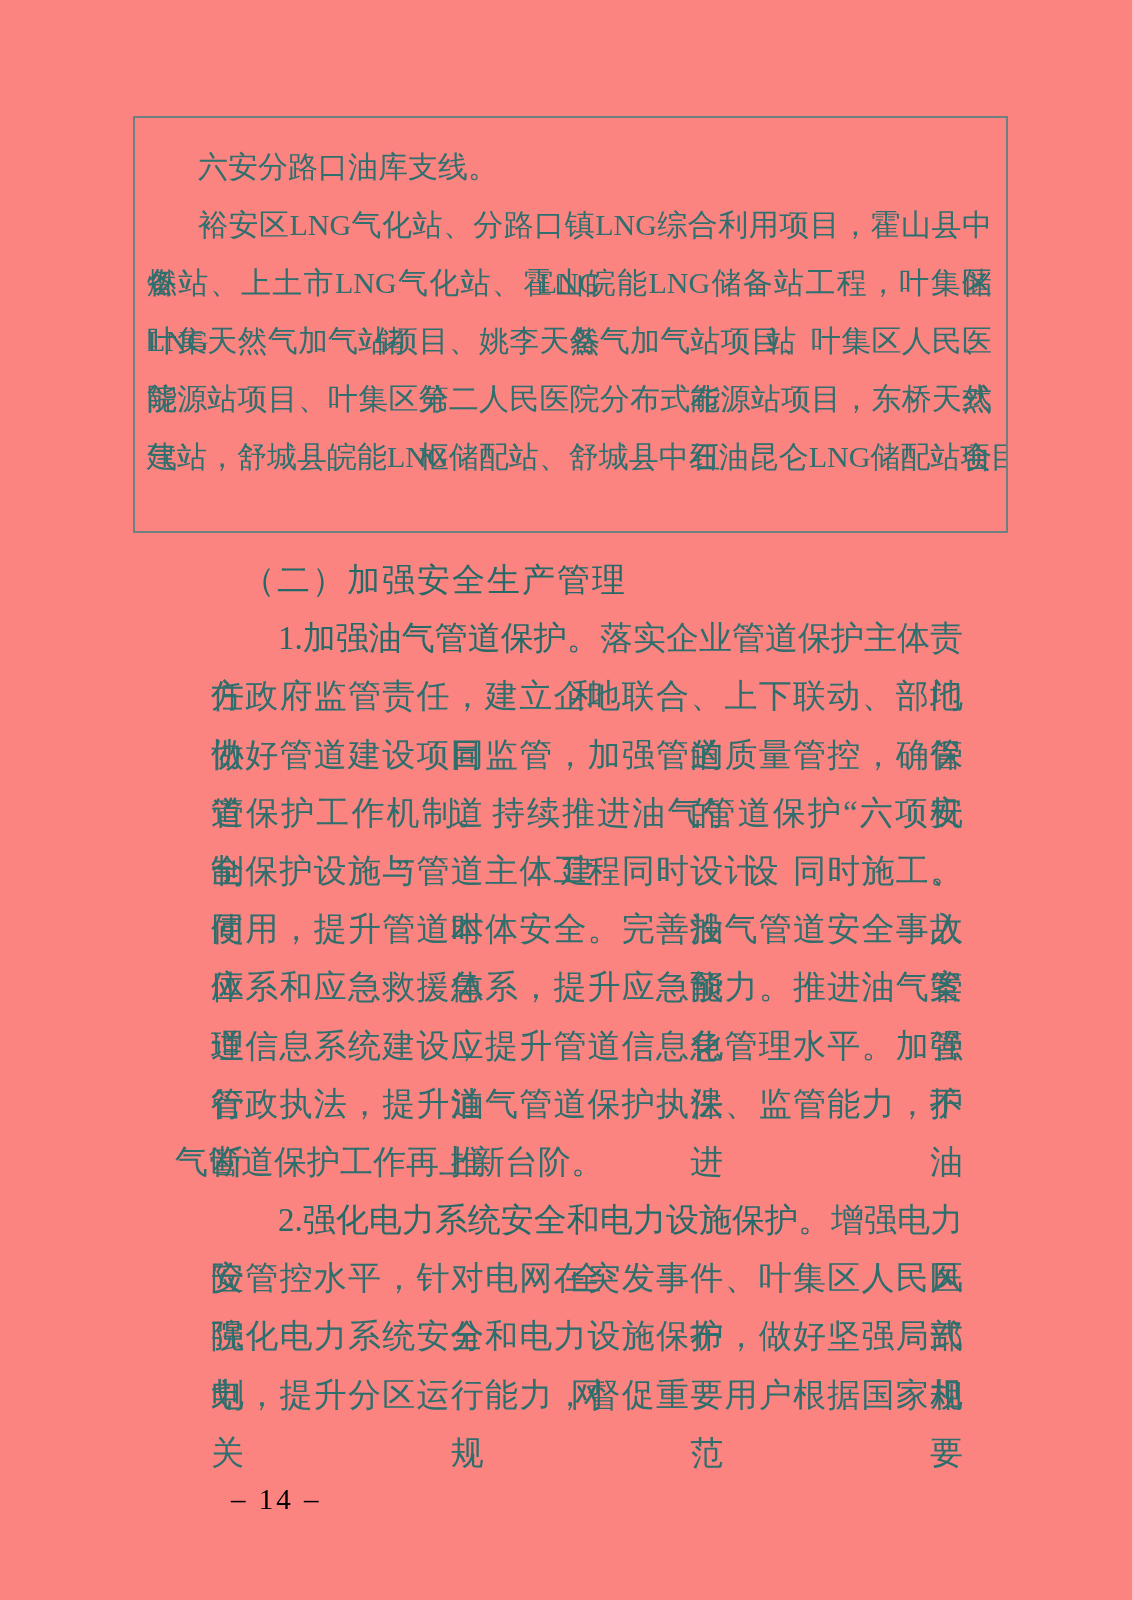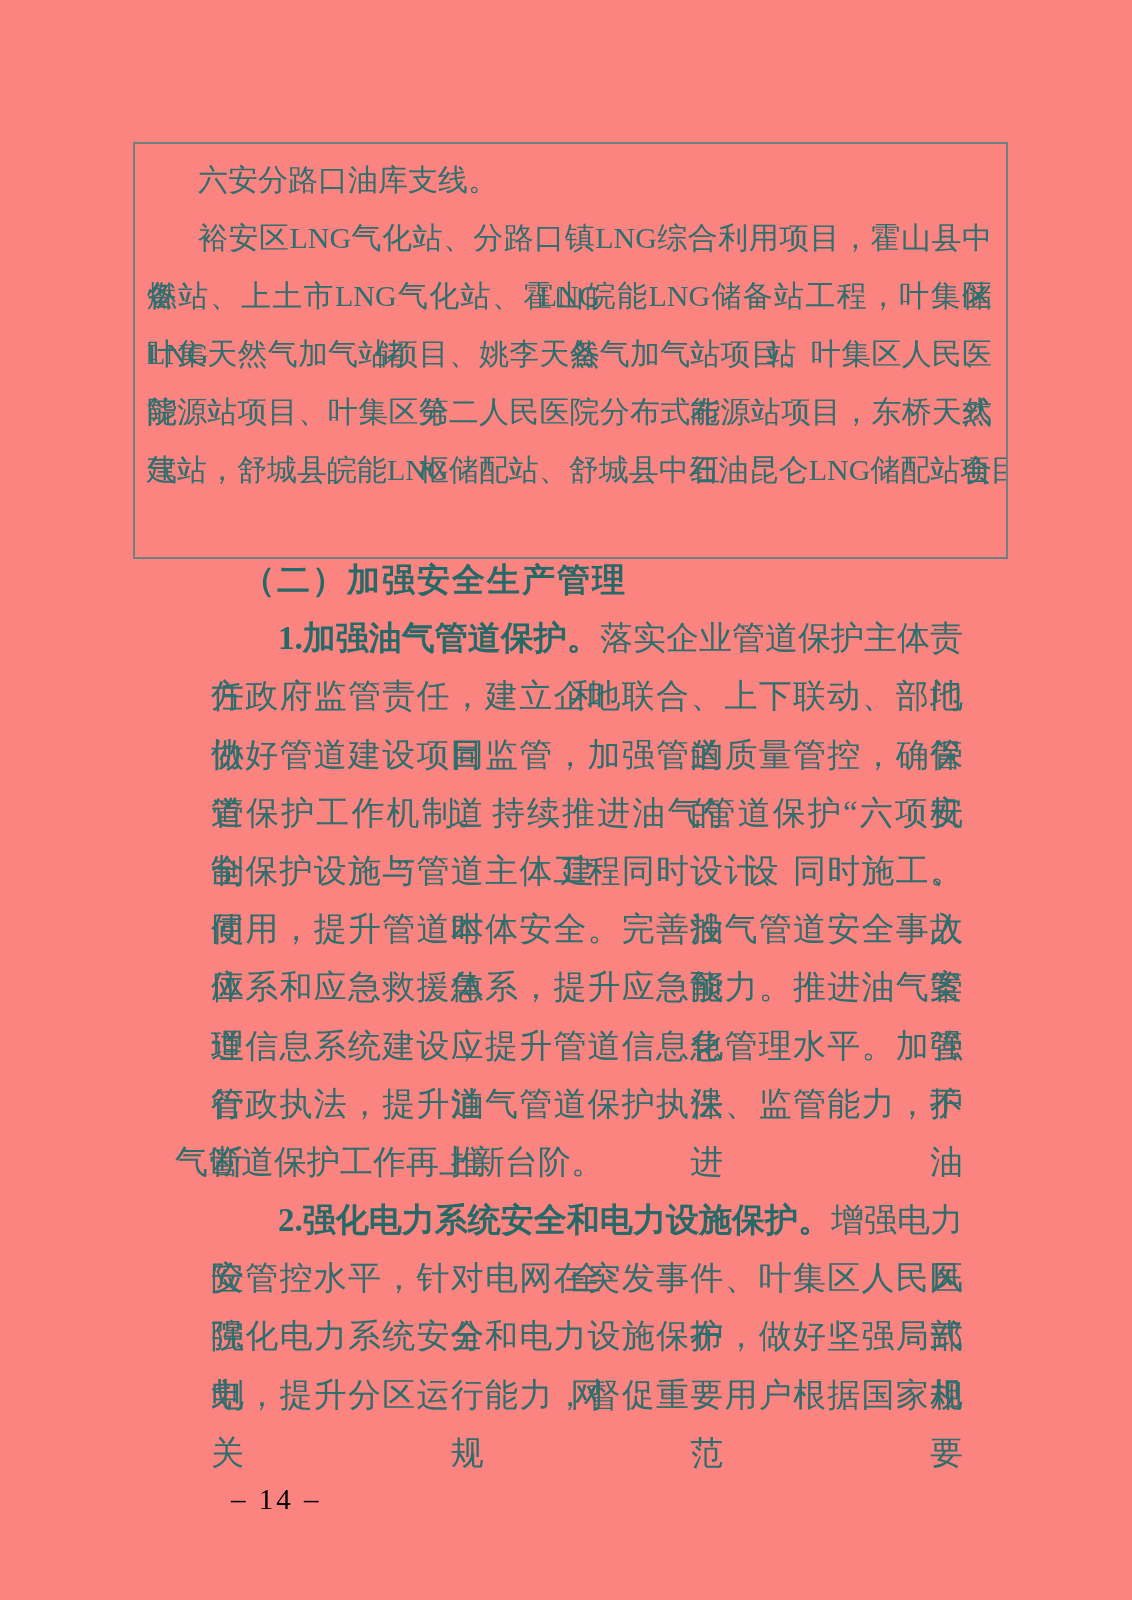--- a/index.html
+++ b/index.html
@@ -8,25 +8,25 @@
     background: #fb8380;
     position: relative;
     font-family: "Liberation Serif", "DejaVu Serif", serif;
     overflow: hidden;
   }
   .page { position: absolute; inset: 0; }
 
   
   .box {
     position: absolute;
-    left: 133px; top: 142px;
+    left: 133px; top: 116px;
     width: 875px; height: 417px;
     box-sizing: border-box;
     border: 2px solid #6e8080;
-    padding: 7px 14px 0 12px;
+    padding: 20px 14px 0 12px;
     overflow: hidden;
   }
   .bline {
     font-size: 30px;
     line-height: 58px;
     height: 58px;
     color: #2f6f6e;
     white-space: nowrap;
   }
   .bline.just {
@@ -51,21 +51,21 @@
     white-space: nowrap;
   }
   .cline.just {
     white-space: normal;
     text-align: justify;
     text-align-last: justify;
     text-justify: inter-character;
     margin-left: 36px;
   }
   .cindent { text-indent: 67px; }
-  .bold, b { font-weight: bold; color: #266a68; }
+  .bold, b { font-weight: normal; color: #266a68; }
   .heading { letter-spacing: 2px; }
 
   
   .footer {
     position: absolute;
     left: 231px; top: 1455px;
     font-size: 29px;
     line-height: 40px;
     color: #000000;
     letter-spacing: 3px;

